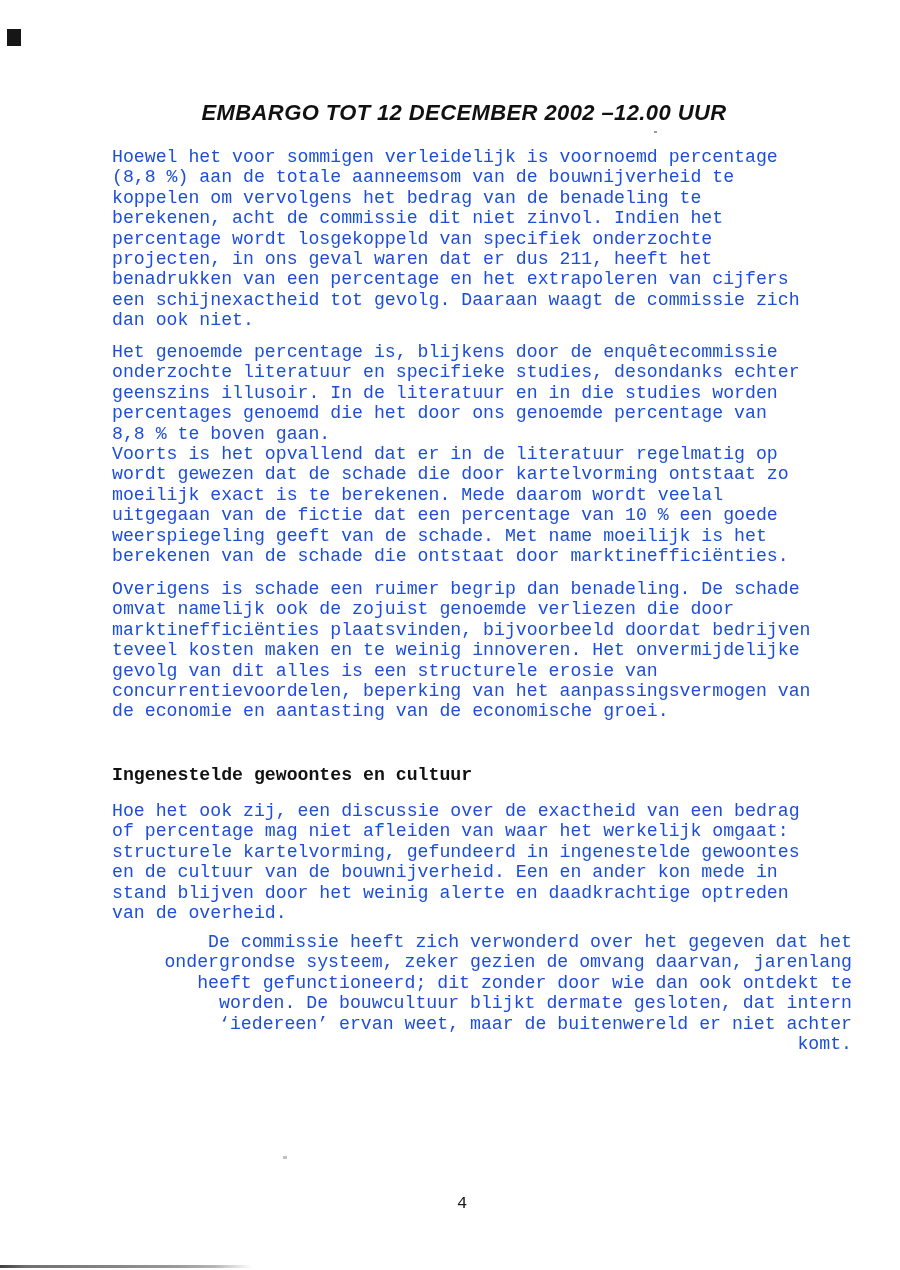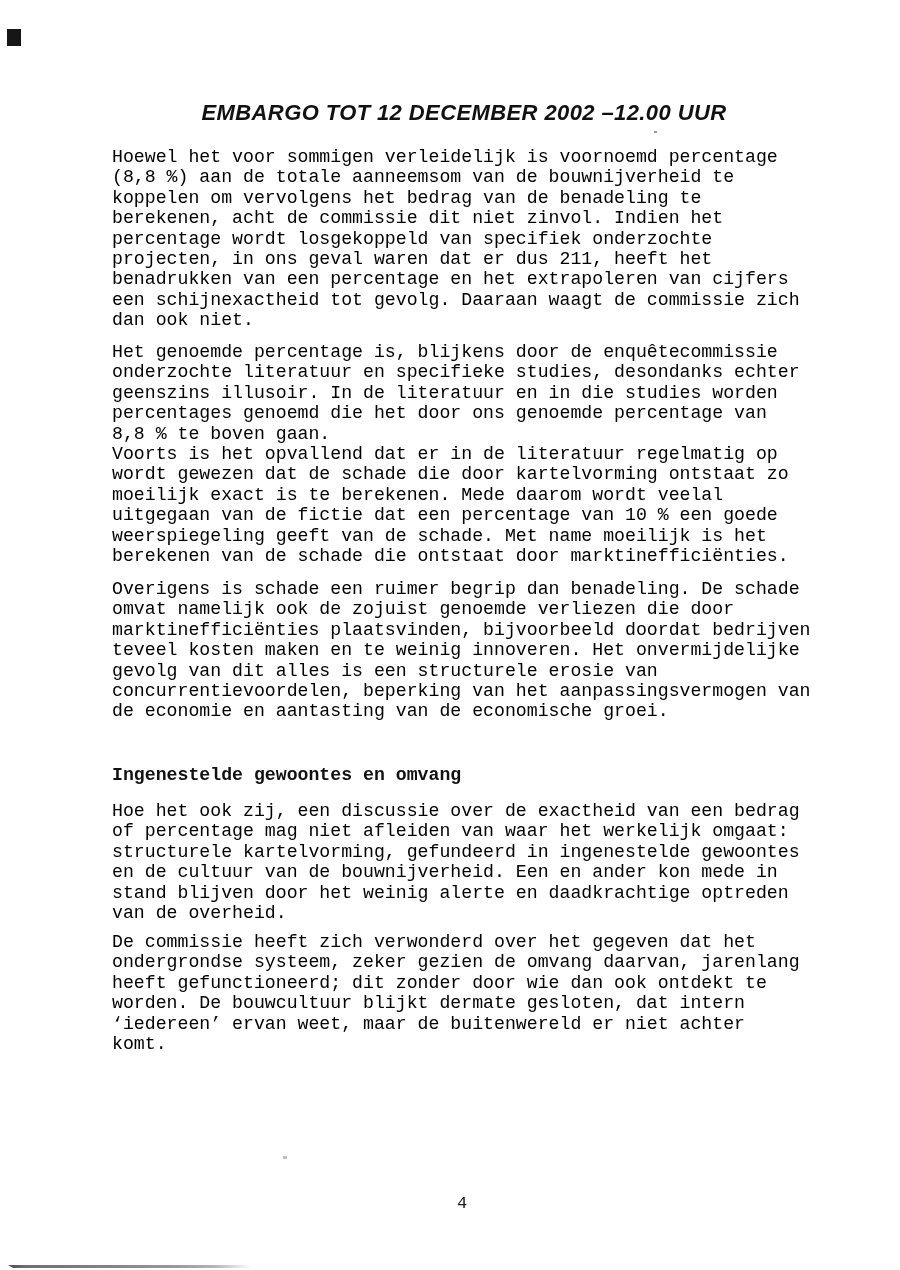--- a/index.html
+++ b/index.html
@@ -4,21 +4,20 @@
 <style>
   html, body { margin: 0; padding: 0; background: #ffffff; }
   .page {
     position: relative;
     width: 900px;
     height: 1270px;
     background: #ffffff;
     overflow: hidden;
     font-family: "Liberation Mono", "DejaVu Sans Mono", monospace;
     color: #1a1a1a;
-    border-radius: 22px;
   }
   .doc-title {
     position: absolute;
     top: 100px;
     left: 0;
     right: 0;
     text-align: center;
     transform: translateX(14px);
     font-family: "Liberation Sans", sans-serif;
     font-weight: bold;
@@ -28,37 +27,37 @@
     color: #111;
     white-space: nowrap;
   }
   .para {
     position: absolute;
     left: 112px;
     width: 740px;
     font-size: 18.2px;
     line-height: 20.4px;
     white-space: pre-wrap;
-    color: #000000;
+    color: #1d4ed8;
   }
   .sub-heading {
     position: absolute;
     left: 112px;
     font-size: 18.2px;
     line-height: 20.4px;
     font-weight: bold;
     color: #111;
     white-space: nowrap;
   }
   .p1 { top: 147px; }
   .p2 { top: 342px; }
   .p3 { top: 579px; }
   .h2 { top: 765px; }
   .p4 { top: 801px; }
-  .p5 { top: 932px; }
+  .p5 { top: 932px; text-align: right; }
   .page-number {
     position: absolute;
     top: 1194px;
     left: 0;
     right: 0;
     transform: translateX(12px);
     text-align: center;
     font-size: 17px;
     color: #1a1a1a;
   }
@@ -131,21 +130,21 @@
 berekenen van de schade die ontstaat door marktinefficiënties.</div>
 
   <div class="para p3">Overigens is schade een ruimer begrip dan benadeling. De schade
 omvat namelijk ook de zojuist genoemde verliezen die door
 marktinefficiënties plaatsvinden, bijvoorbeeld doordat bedrijven
 teveel kosten maken en te weinig innoveren. Het onvermijdelijke
 gevolg van dit alles is een structurele erosie van
 concurrentievoordelen, beperking van het aanpassingsvermogen van
 de economie en aantasting van de economische groei.</div>
 
-  <div class="sub-heading h2">Ingenestelde gewoontes en omvang</div>
+  <div class="sub-heading h2">Ingenestelde gewoontes en cultuur</div>
 
   <div class="para p4">Hoe het ook zij, een discussie over de exactheid van een bedrag
 of percentage mag niet afleiden van waar het werkelijk omgaat:
 structurele kartelvorming, gefundeerd in ingenestelde gewoontes
 en de cultuur van de bouwnijverheid. Een en ander kon mede in
 stand blijven door het weinig alerte en daadkrachtige optreden
 van de overheid.</div>
 
   <div class="para p5">De commissie heeft zich verwonderd over het gegeven dat het
 ondergrondse systeem, zeker gezien de omvang daarvan, jarenlang

